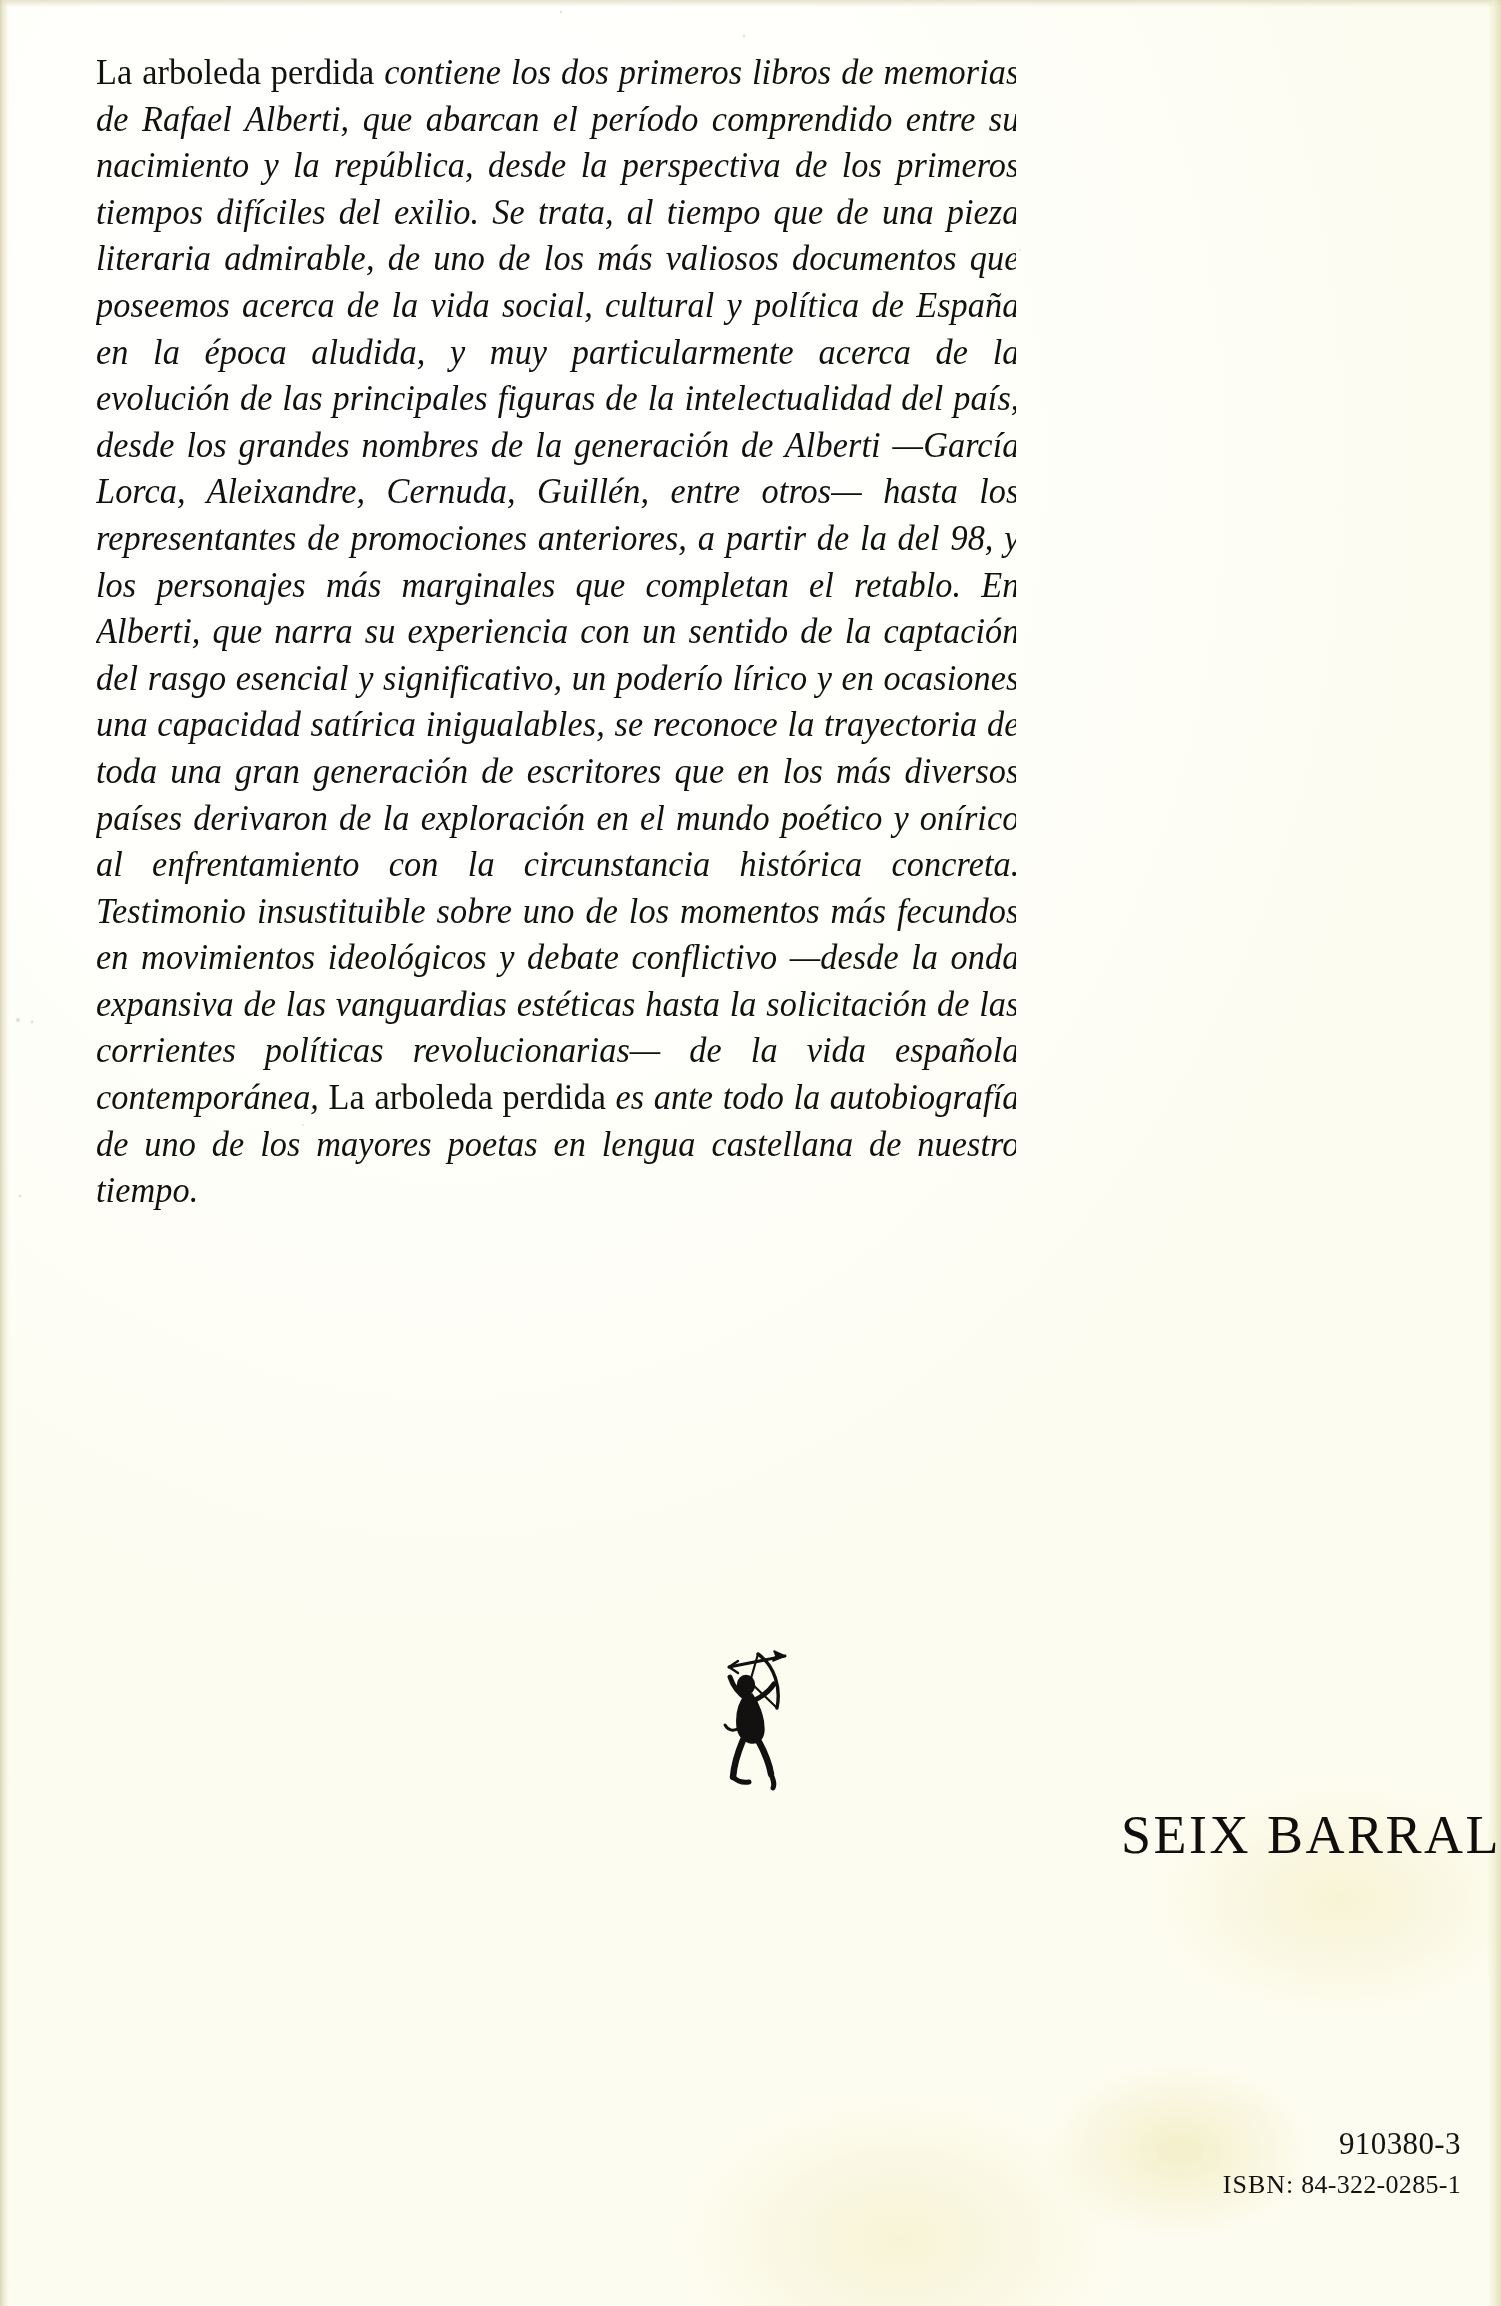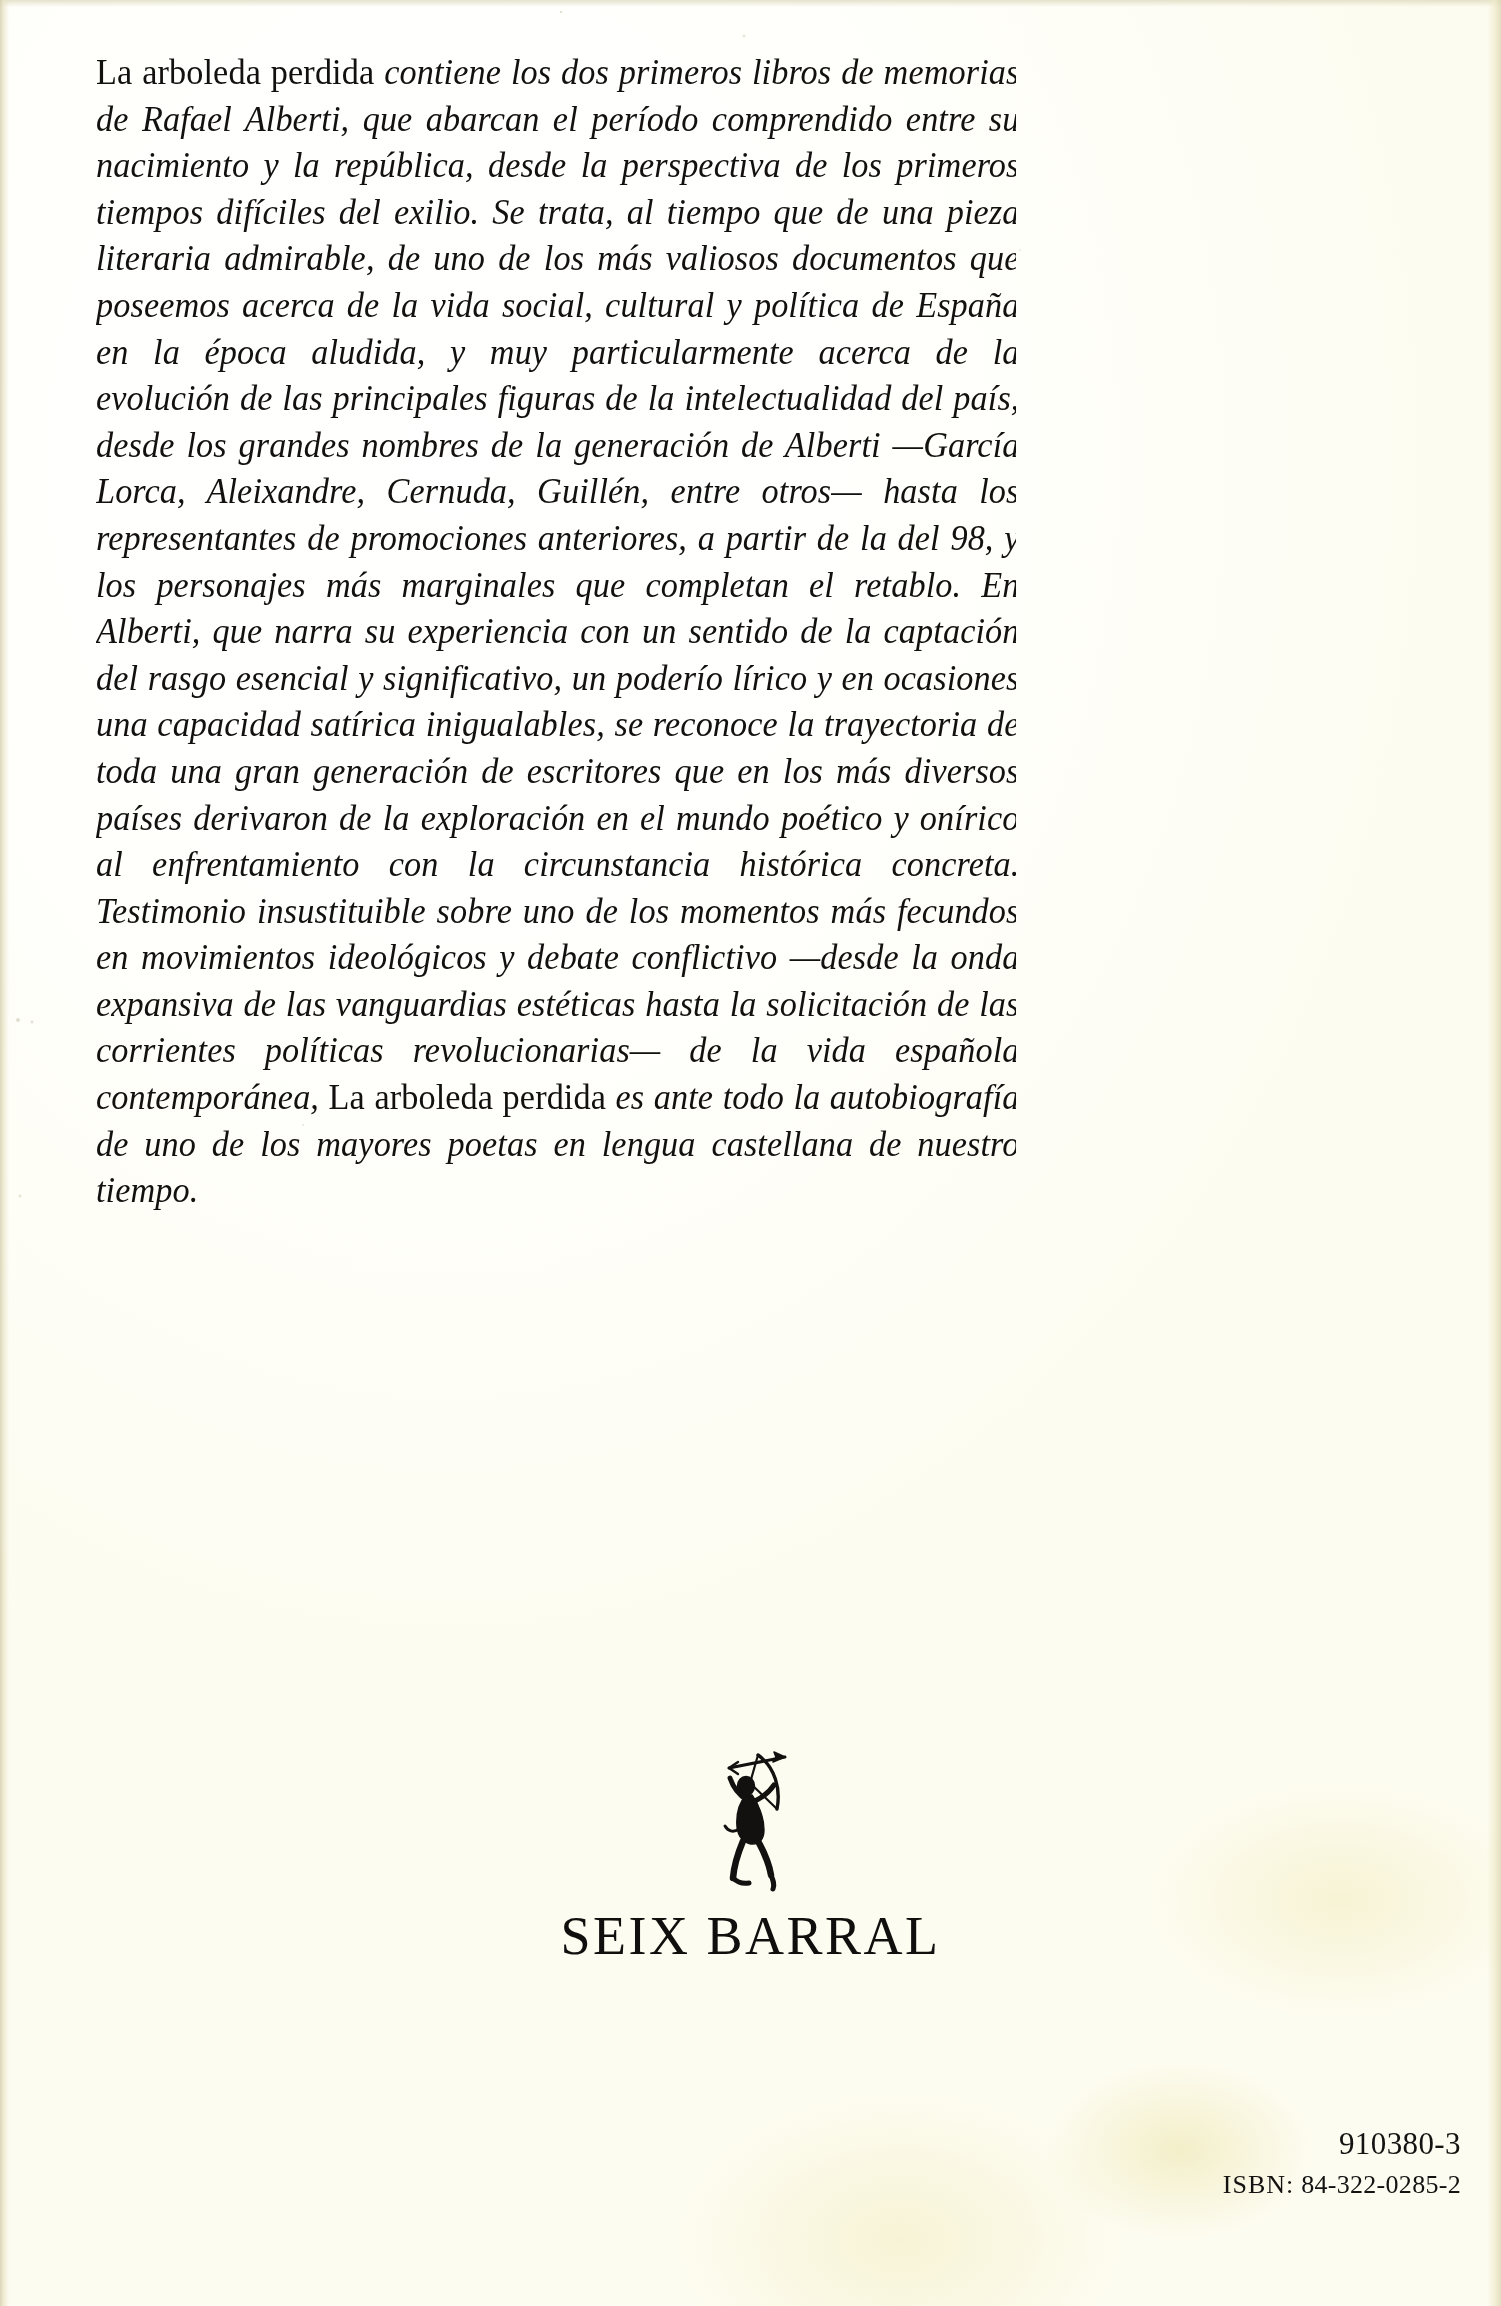--- a/index.html
+++ b/index.html
@@ -91,22 +91,22 @@
   }
   #blurb .roman {
     font-style: normal;
   }
 
   
   #colophon {
     position: absolute;
     left: 0;
     right: 0;
-    top: 1745px;
-    text-align: center;
+    top: 1644px;
+    text-align: right;
   }
   #archer-logo {
     display: block;
     margin: 0 auto;
     width: 96px;
     height: 148px;
   }
   #publisher-name {
     margin-top: 16px;
     font-family: "Liberation Serif", "DejaVu Serif", serif;
@@ -183,16 +183,16 @@
 
         <path d="M36 84 C30 88 25 86 22 81" fill="none" stroke-width="3"></path>
       </g>
     </svg>
 
     <div id="publisher-name">SEIX BARRAL</div>
   </div>
 
   <div id="isbn-block">
     <div id="catalog-number">910380-3</div>
-    <div id="isbn-line"><span class="isbn-label">ISBN:</span>&nbsp;<span>84-322-0285-2</span></div>
+    <div id="isbn-line"><span class="isbn-label">ISBN:</span>&nbsp;<span>84-322-0285-1</span></div>
   </div>
 
 </div>
 
 </body></html>

